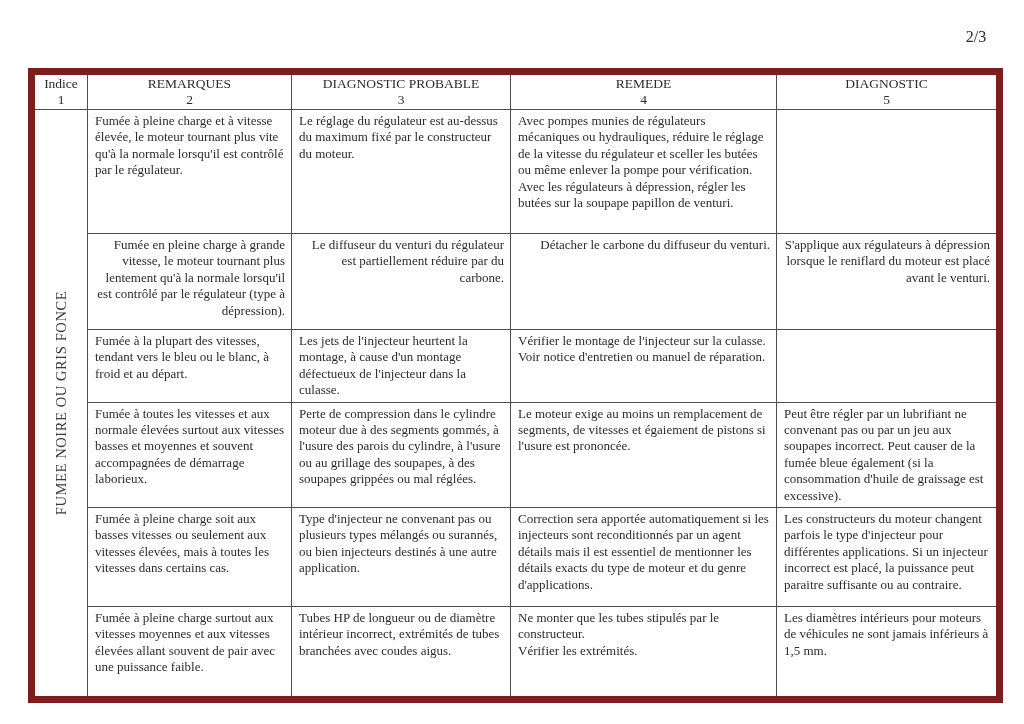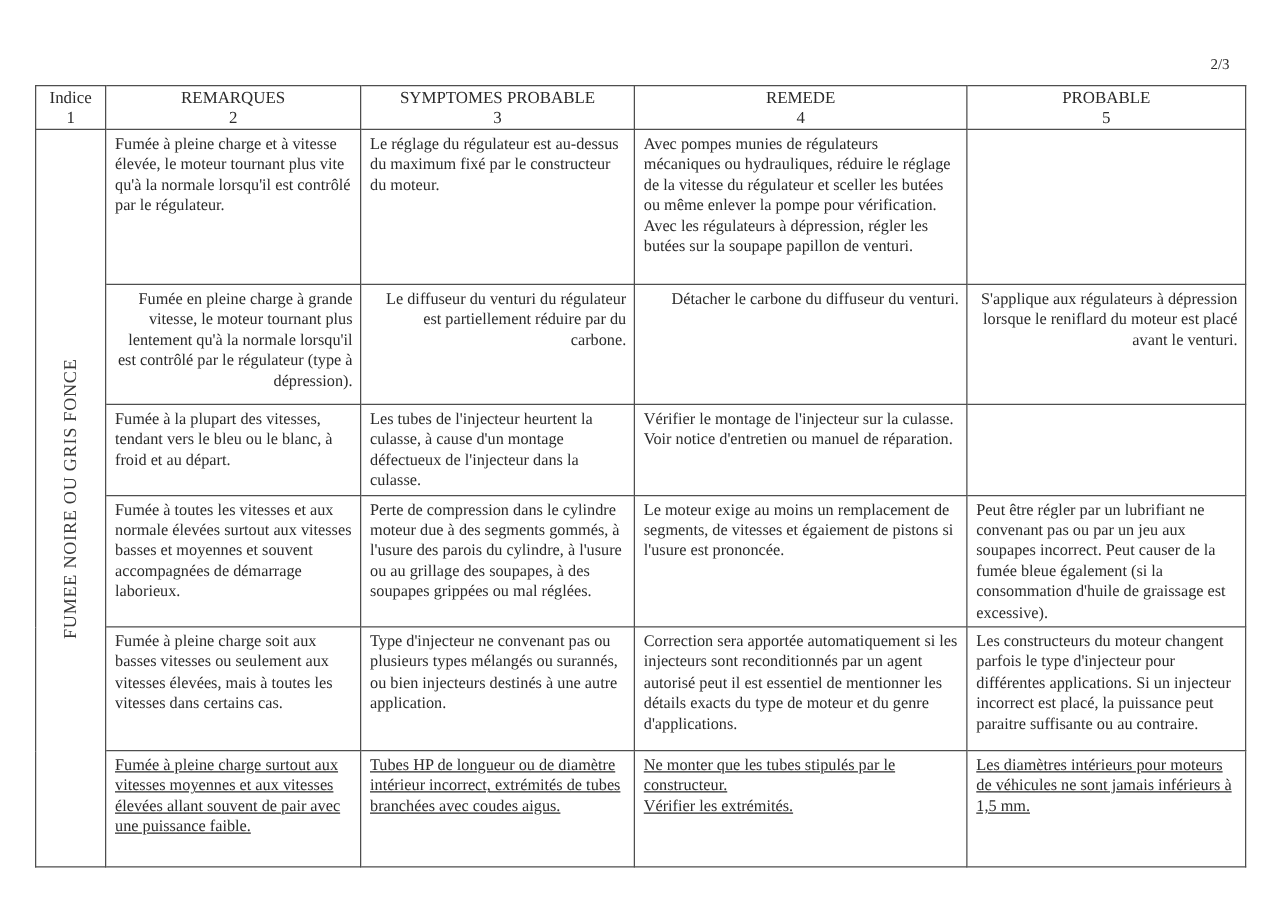--- a/index.html
+++ b/index.html
@@ -10,34 +10,34 @@
   body {
     width: 1024px;
     height: 724px;
     position: relative;
     font-family: "Liberation Serif", serif;
     color: #2b2b2b;
     overflow: hidden;
   }
   .page-number {
     position: absolute;
-    top: 44px;
+    top: 28px;
     left: 948px;
     width: 56px;
     text-align: center;
-    font-size: 12px;
+    font-size: 16px;
   }
   table.doc {
     position: absolute;
     left: 28px;
     top: 68px;
     width: 968px;
     border-collapse: collapse;
     table-layout: fixed;
-    border: 1px solid #7f1d1d;
+    border: 7px solid #7f1d1d;
   }
   table.doc th,
   table.doc td {
     border: 1px solid #4e4e4e;
     vertical-align: top;
     padding: 3px 6px 3px 7px;
     font-size: 13px;
     line-height: 16.4px;
     white-space: pre-line;
     overflow: hidden;
@@ -51,21 +51,21 @@
     line-height: 16px;
     padding: 1px 2px;
     white-space: normal;
   }
   .hdr-label, .hdr-num { display: block; }
   tr.r1 { height: 124px; }
   tr.r2 { height: 96px; text-align: right; }
   tr.r3 { height: 72px; }
   tr.r4 { height: 99px; }
   tr.r5 { height: 99px; }
-  tr.r6 { height: 93px; text-decoration: underline; }
+  tr.r6 { height: 93px; }
   td.indice-cell {
     position: relative;
     padding: 0;
   }
   .indice-label {
     position: absolute;
     top: 50%;
     left: 50%;
     transform: translate(-50%, -50%) rotate(-90deg);
     white-space: nowrap;
@@ -91,29 +91,29 @@
     <tr>
       <th>
         <span class="hdr-label">Indice</span>
         <span class="hdr-num">1</span>
       </th>
       <th>
         <span class="hdr-label">REMARQUES</span>
         <span class="hdr-num">2</span>
       </th>
       <th>
-        <span class="hdr-label">SYMPTOMES PROBABLE</span>
+        <span class="hdr-label">DIAGNOSTIC PROBABLE</span>
         <span class="hdr-num">3</span>
       </th>
       <th>
         <span class="hdr-label">REMEDE</span>
         <span class="hdr-num">4</span>
       </th>
       <th>
-        <span class="hdr-label">PROBABLE</span>
+        <span class="hdr-label">DIAGNOSTIC</span>
         <span class="hdr-num">5</span>
       </th>
     </tr>
   </thead>
   <tbody>
     <tr class="r1">
       <td class="indice-cell" rowspan="6">
         <span class="indice-label">FUMEE NOIRE OU GRIS FONCE</span>
       </td>
       <td>Fumée à pleine charge et à vitesse élevée, le moteur tournant plus vite qu'à la normale lorsqu'il est contrôlé par le régulateur.</td>
@@ -122,34 +122,34 @@
       <td></td>
     </tr>
     <tr class="r2">
       <td>Fumée en pleine charge à grande vitesse, le moteur tournant plus lentement qu'à la normale lorsqu'il est contrôlé par le régulateur (type à dépression).</td>
       <td>Le diffuseur du venturi du régulateur est partiellement réduire par du carbone.</td>
       <td>Détacher le carbone du diffuseur du venturi.</td>
       <td>S'applique aux régulateurs à dépression lorsque le reniflard du moteur est placé avant le venturi.</td>
     </tr>
     <tr class="r3">
       <td>Fumée à la plupart des vitesses, tendant vers le bleu ou le blanc, à froid et au départ.</td>
-      <td>Les tubes de l'injecteur heurtent la culasse, à cause d'un montage défectueux de l'injecteur dans la culasse.</td>
+      <td>Les jets de l'injecteur heurtent la montage, à cause d'un montage défectueux de l'injecteur dans la culasse.</td>
       <td>Vérifier le montage de l'injecteur sur la culasse. Voir notice d'entretien ou manuel de réparation.</td>
       <td></td>
     </tr>
     <tr class="r4">
       <td>Fumée à toutes les vitesses et aux normale élevées surtout aux vitesses basses et moyennes et souvent accompagnées de démarrage laborieux.</td>
       <td>Perte de compression dans le cylindre moteur due à des segments gommés, à l'usure des parois du cylindre, à l'usure ou au grillage des soupapes, à des soupapes grippées ou mal réglées.</td>
       <td>Le moteur exige au moins un remplacement de segments, de vitesses et égaiement de pistons si l'usure est prononcée.</td>
       <td>Peut être régler par un lubrifiant ne convenant pas ou par un jeu aux soupapes incorrect. Peut causer de la fumée bleue également (si la consommation d'huile de graissage est excessive).</td>
     </tr>
     <tr class="r5">
       <td>Fumée à pleine charge soit aux basses vitesses ou seulement aux vitesses élevées, mais à toutes les vitesses dans certains cas.</td>
       <td>Type d'injecteur ne convenant pas ou plusieurs types mélangés ou surannés, ou bien injecteurs destinés à une autre application.</td>
-      <td>Correction sera apportée automatiquement si les injecteurs sont reconditionnés par un agent autorisé peut il est essentiel de mentionner les détails exacts du type de moteur et du genre d'applications.</td>
+      <td>Correction sera apportée automatiquement si les injecteurs sont reconditionnés par un agent détails mais il est essentiel de mentionner les détails exacts du type de moteur et du genre d'applications.</td>
       <td>Les constructeurs du moteur changent parfois le type d'injecteur pour différentes applications. Si un injecteur incorrect est placé, la puissance peut paraitre suffisante ou au contraire.</td>
     </tr>
     <tr class="r6">
       <td>Fumée à pleine charge surtout aux vitesses moyennes et aux vitesses élevées allant souvent de pair avec une puissance faible.</td>
       <td>Tubes HP de longueur ou de diamètre intérieur incorrect, extrémités de tubes branchées avec coudes aigus.</td>
       <td>Ne monter que les tubes stipulés par le constructeur.
 Vérifier les extrémités.</td>
       <td>Les diamètres intérieurs pour moteurs de véhicules ne sont jamais inférieurs à 1,5 mm.</td>
     </tr>
   </tbody>

